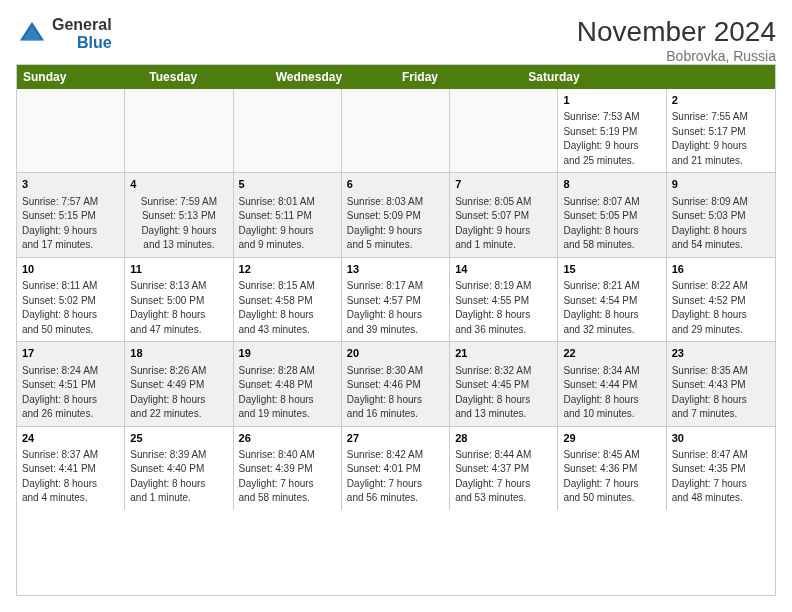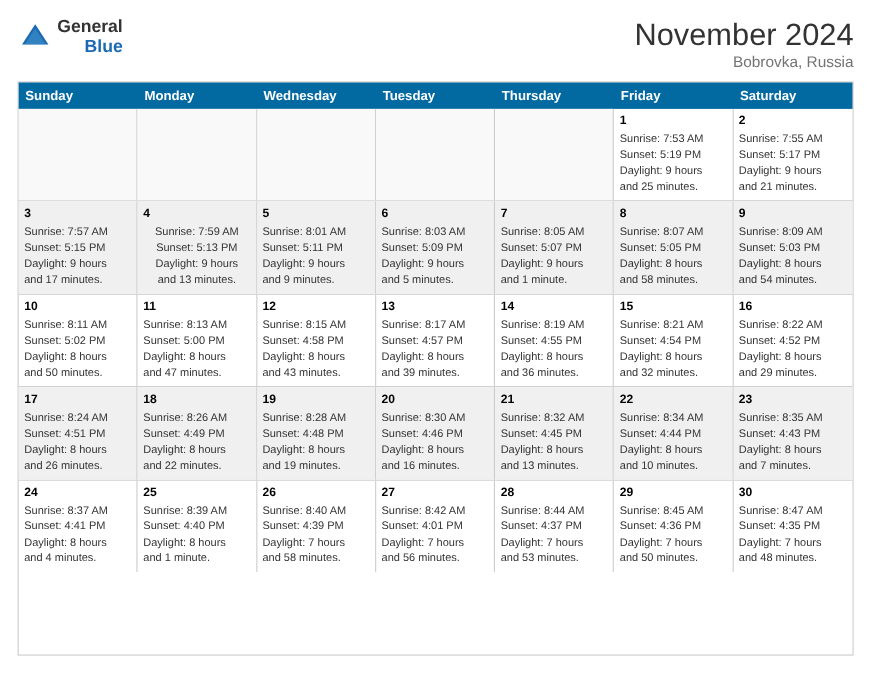--- a/index.html
+++ b/index.html
@@ -14,21 +14,20 @@
       width: 792px;
       height: 612px;
       padding: 16px;
       display: flex;
       flex-direction: column;
     }
     .header {
       display: flex;
       justify-content: space-between;
       align-items: flex-start;
-      margin-bottom: 10px;
     }
     .logo {
       display: flex;
       align-items: center;
       gap: 4px;
     }
     .logo-text {
       display: flex;
       flex-direction: column;
       line-height: 1.1;
@@ -59,22 +58,22 @@
     .location {
       font-size: 14px;
       color: #737373;
     }
     .calendar {
       flex: 1;
       border: 1px solid #ccc;
     }
     .cal-header {
       display: grid;
-      grid-template-columns: repeat(7, 1fr);
-      background: #0369a1;
+      grid-template-columns: repeat(6, 1fr);
+      background: #4d7c0f;
     }
     .cal-header-cell {
       color: #fff;
       font-size: 12px;
       font-weight: bold;
       padding: 5px 6px;
       text-align: left;
     }
     .cal-body {
       display: flex;
@@ -133,24 +132,22 @@
     </div>
     <div class="title-block">
       <div class="month-title">November 2024</div>
       <div class="location">Bobrovka, Russia</div>
     </div>
   </div>
 
   <div class="calendar">
     <div class="cal-header" id="cal-header">
         <div class="cal-header-cell">Sunday</div>
-        <div class="cal-header-cell">Monday</div>
+        <div class="cal-header-cell">Tuesday</div>
         <div class="cal-header-cell">Wednesday</div>
-        <div class="cal-header-cell">Tuesday</div>
-        <div class="cal-header-cell">Thursday</div>
         <div class="cal-header-cell">Friday</div>
         <div class="cal-header-cell">Saturday</div>
       </div>
     <div class="cal-body" id="cal-body">
         <div class="cal-row">
           <div class="cal-cell empty"></div>
           <div class="cal-cell empty"></div>
           <div class="cal-cell empty"></div>
           <div class="cal-cell empty"></div>
           <div class="cal-cell empty"></div>

